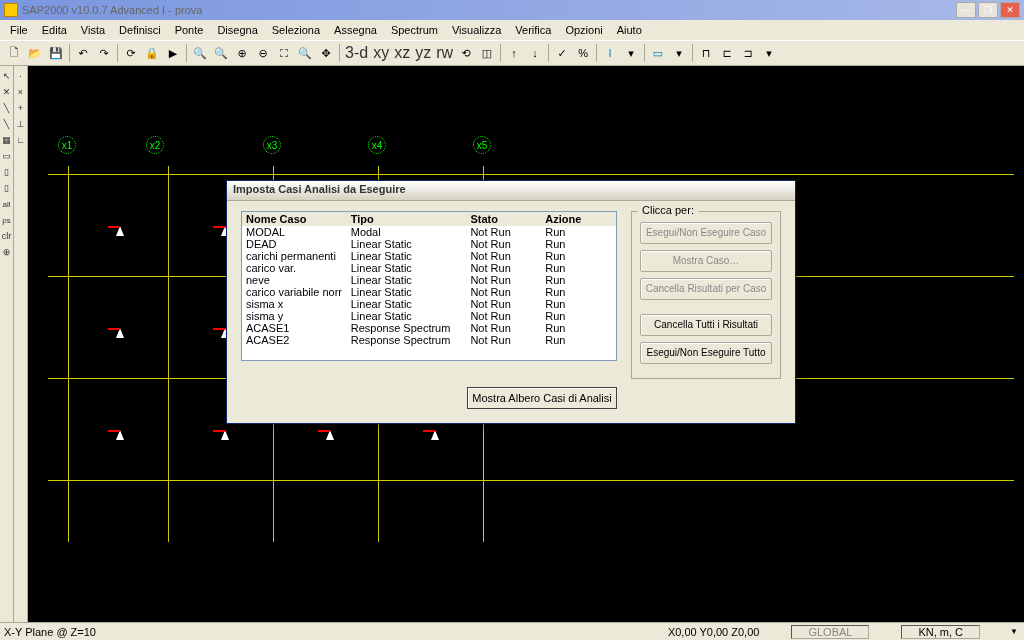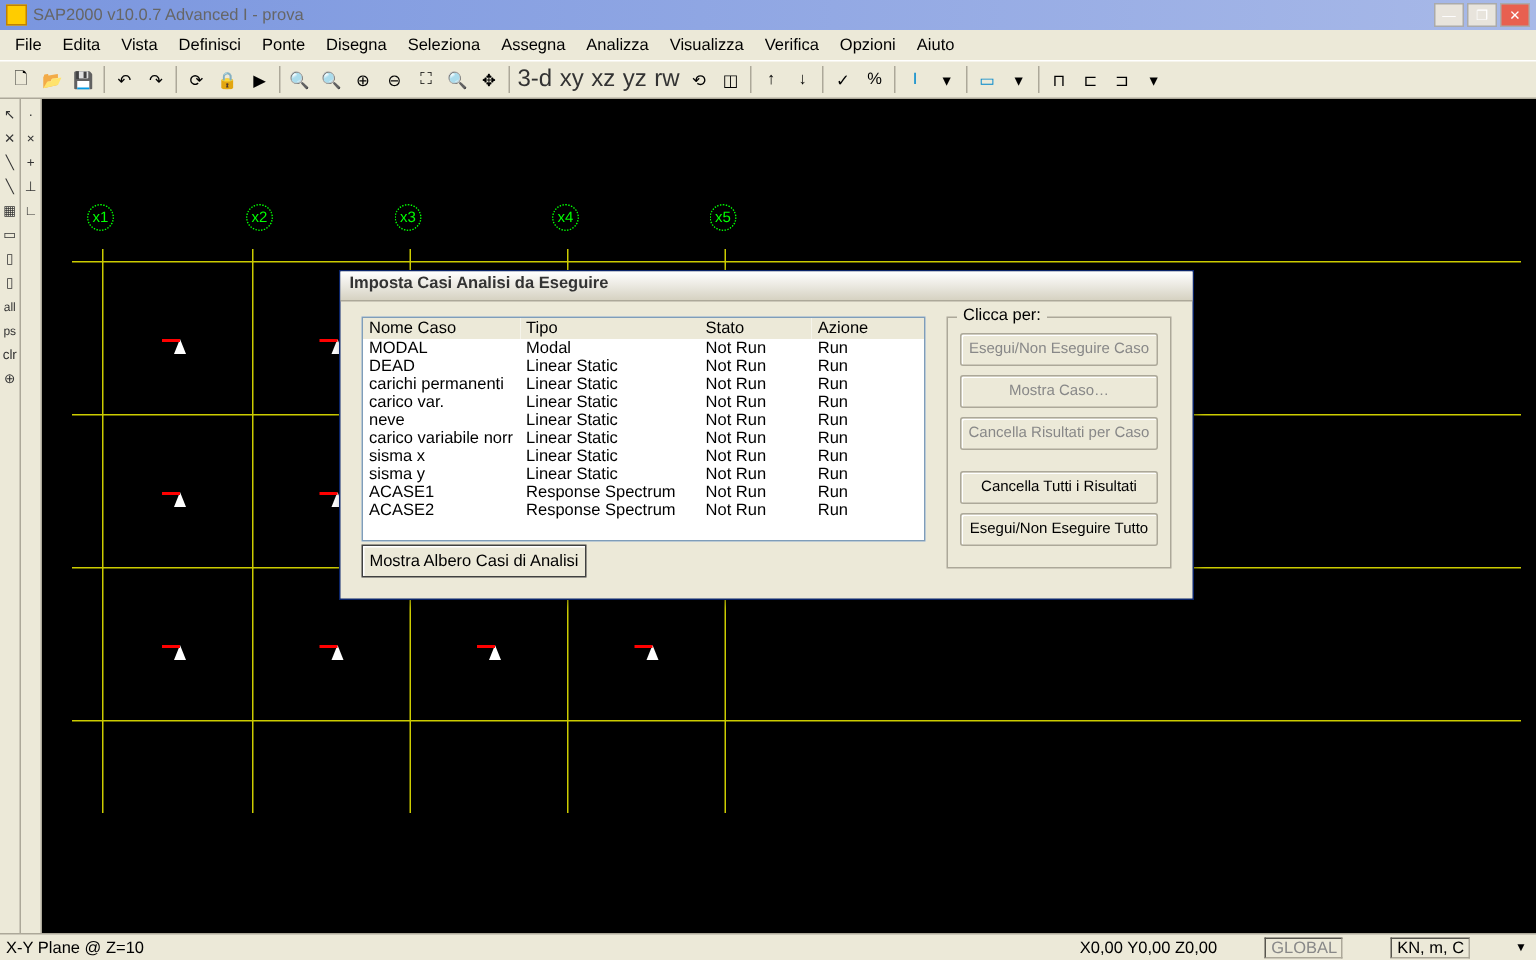--- a/index.html
+++ b/index.html
@@ -52,36 +52,36 @@
   .axmark::before { content:""; position:absolute; left:8px; bottom:0; width:0;height:0;border-left:4px solid transparent;border-right:4px solid transparent;border-bottom:10px solid #fff;}
   .axmark::after { content:""; position:absolute; left:0; top:10px; width:12px; height:2px; background:#f00;}
 
   
   .dialog { position: absolute; left: 226px; top: 180px; width: 570px; background: #ece9d8; border: 1px solid #0a246a; box-shadow: 2px 2px 6px rgba(0,0,0,.4); }
   .dialog-title { height: 20px; background: linear-gradient(to bottom,#fff,#d6d2c2); padding: 2px 6px; font-weight: bold; font-size: 11px; color: #333; border-bottom: 1px solid #aca899;}
   .dialog-body { padding: 10px 14px 14px; display: flex; gap: 14px; }
   .dlg-left { flex: 1; }
   .listbox { background: #fff; border: 1px solid #7f9db9; height: 150px; overflow: auto; }
   .listbox table { width: 100%; border-collapse: collapse; font-size: 10px; }
-  .listbox th { text-align: left; padding: 1px 4px; font-weight: normal; color: #000; background:#ece9d8; position:sticky;top:0;}
+  .listbox th { text-align: left; padding: 1px 4px; font-weight: bold; color: #000; background:#ece9d8; position:sticky;top:0;}
   .listbox td { padding: 0 4px; white-space: nowrap; }
   .dlg-right { width: 150px; }
   .groupbox { border: 1px solid #aca899; padding: 10px 8px 8px; position: relative; }
   .groupbox > .gb-title { position: absolute; top: -8px; left: 6px; background: #ece9d8; padding: 0 4px; font-size: 11px; }
   .winbtn { display: block; width: 100%; height: 22px; margin-bottom: 6px; background: #ece9d8; border: 1px solid #aca899; border-radius: 2px; font-size: 10px; text-align:center; line-height:20px; box-shadow: inset 1px 1px 0 #fff; }
   .winbtn.disabled { color: #888; }
   .dlg-row { display: flex; justify-content: center; gap: 40px; margin-top: 10px; }
-  .dlg-row2 { display:flex; justify-content:flex-start; margin-top:2px;}
+  .dlg-row2 { display:flex; justify-content:flex-end; margin-top:26px;}
   .btn { width: 90px; height: 22px; background: #ece9d8; border: 1px solid #404040; font-size: 11px; line-height:20px; text-align:center; box-shadow: inset 1px 1px 0 #fff;}
   .btn.default { border: 2px solid #316ac5; line-height:18px;}
 
   
   .statusbar { position: absolute; left: 0; right: 0; bottom: 0; height: 18px; background: #ece9d8; border-top: 1px solid #aca899; display: flex; align-items: center; font-size: 10px; padding: 0 4px; gap: 28px; }
   .statusbar .sb-l { flex: 1; }
-  .statusbar .sb-box { border: 1px inset #aca899; padding: 0 3px; margin-left: 4px; height: 14px; line-height: 12px; }
+  .statusbar .sb-box { border: 1px inset #aca899; padding: 0 16px; margin-left: 4px; height: 14px; line-height: 12px; }
 </style>
 </head>
 <body>
 
 <div class="titlebar">
   <div class="icon"></div>
   <div class="title">SAP2000 v10.0.7 Advanced I  - prova</div>
   <div class="tb-btns">
     <div class="tb-btn">—</div>
     <div class="tb-btn">❐</div>
@@ -91,21 +91,21 @@
 
 <div class="menubar">
   <span>File</span>
   <span>Edita</span>
   <span>Vista</span>
   <span>Definisci</span>
   <span>Ponte</span>
   <span>Disegna</span>
   <span>Seleziona</span>
   <span>Assegna</span>
-  <span>Analizza</span>
+  <span>Spectrum</span>
   <span>Visualizza</span>
   <span>Verifica</span>
   <span>Opzioni</span>
   <span>Aiuto</span>
 </div>
 
 <div class="toolbar">
   <div class="tbar-btn">🗋</div>
   <div class="tbar-btn">📂</div>
   <div class="tbar-btn">💾</div>
@@ -199,21 +199,21 @@
   <div class="childwin">
     <div class="childwin-title">
       <div class="cicon"></div>
       <div class="ctitle">Area Local Axes</div>
       <div class="ctb">—</div>
       <div class="ctb">❐</div>
       <div class="ctb close">✕</div>
     </div>
     <div class="childwin-body axes-grid">
       <div class="xlbl" style="left:30px">x1</div>
-      <div class="xlbl" style="left:136px">x2</div>
+      <div class="xlbl" style="left:118px">x2</div>
       <div class="xlbl" style="left:235px">x3</div>
       <div class="xlbl" style="left:340px">x4</div>
       <div class="xlbl" style="left:445px">x5</div>
       <div class="hline" style="top:108px"></div>
       <div class="hline" style="top:210px"></div>
       <div class="hline" style="top:312px"></div>
       <div class="hline" style="top:414px"></div>
       <div class="vline" style="left:40px"></div>
       <div class="vline" style="left:140px"></div>
       <div class="vline" style="left:245px"></div>

